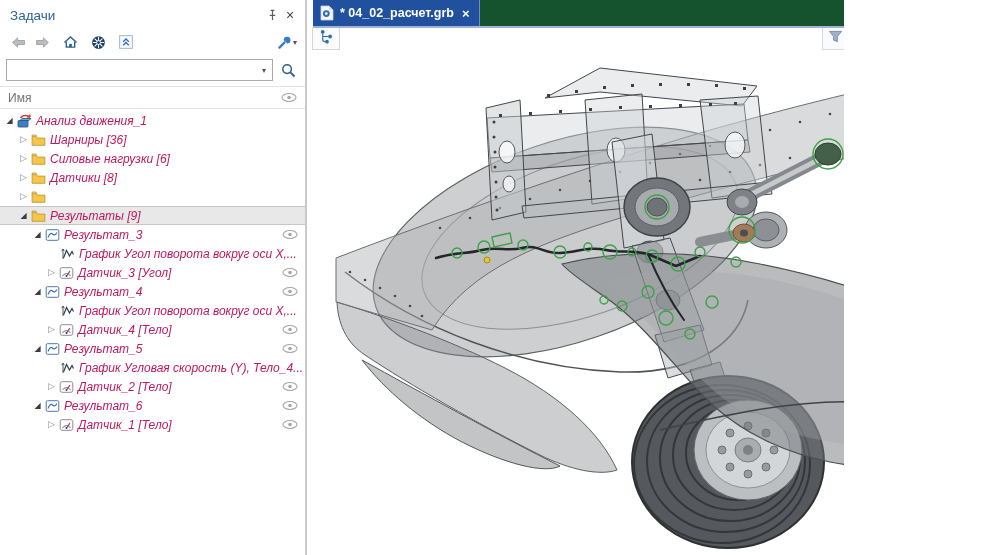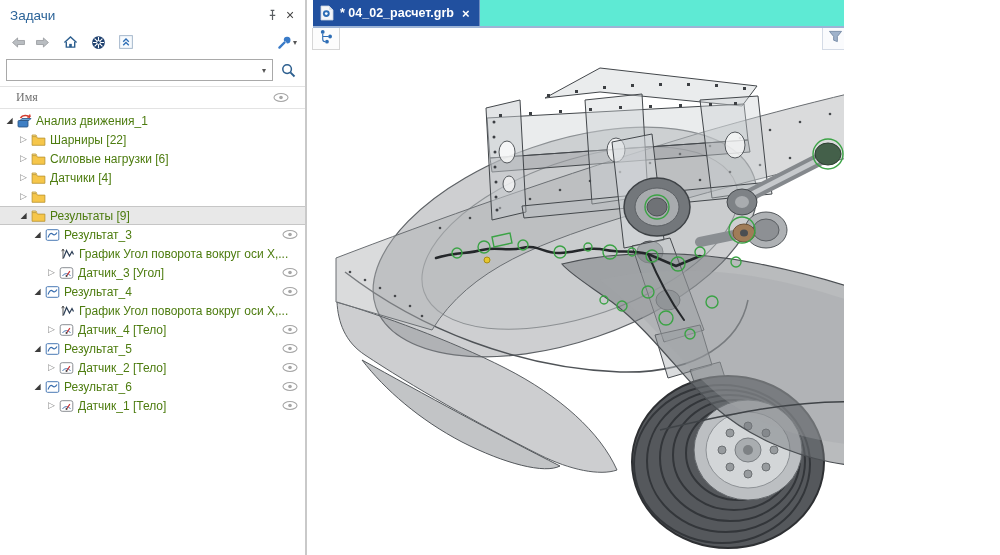--- a/index.html
+++ b/index.html
@@ -14,36 +14,36 @@
   .panel-toolbar{display:flex;align-items:center;height:28px;padding:0 6px 0 6px;}
   .tbtn{width:24px;height:22px;display:flex;align-items:center;justify-content:center;}
   .tbtn.gap{margin-left:4px;}
   .spacer{flex:1;}
   .caret{font-size:8px;color:#555;margin-left:1px;}
   .search-row{display:flex;align-items:center;padding:3px 6px 5px 6px;}
   .combo{flex:1;height:22px;border:1px solid #a9a9a9;background:#fff;display:flex;align-items:center;box-sizing:border-box;}
   .combo input{flex:1;border:none;outline:none;height:18px;font-size:12px;padding:0 4px;font-family:inherit;}
   .combo-caret{width:16px;text-align:center;font-size:8px;color:#555;}
   .mag-btn{width:22px;height:22px;display:flex;align-items:center;justify-content:center;margin-left:4px;}
-  .colhead{display:flex;align-items:center;height:21px;padding:0 16px;border-top:1px solid #e3e3e3;border-bottom:1px solid #e3e3e3;font-family:Liberation Serif, serif;}
+  .colhead{display:flex;align-items:center;height:21px;padding:0 8px;border-top:1px solid #e3e3e3;border-bottom:1px solid #e3e3e3;}
   .colhead-label{font-size:12px;color:#737373;flex:1;}
   
   .tree{padding-top:2px;}
   .trow{display:flex;align-items:center;height:19px;position:relative;padding-right:24px;cursor:default;}
   .trow.sel{background:#e8e8e8;border-top:1px solid #c6c6c6;border-bottom:1px solid #c6c6c6;height:17px;}
   .exp{width:13px;flex:none;text-align:center;font-size:8px;color:#3c3c3c;line-height:1;}
   .exp.closed{color:#8a8a8a;font-size:9px;}
   .ico{width:17px;height:15px;flex:none;margin-right:3px;display:flex;align-items:center;justify-content:center;}
-  .lbl{font-size:12px;color:#4d7c0f;white-space:nowrap;}
+  .lbl{font-size:12px;color:#be185d;white-space:nowrap;font-style:italic;}
   .eye{position:absolute;right:7px;top:4px;width:16px;height:11px;}
   .ind0{padding-left:3px;} .ind1{padding-left:17px;} .ind2{padding-left:31px;}
   .ind3{padding-left:45px;} .ind3g{padding-left:59px;}
   
   .rightpane{position:absolute;left:310px;top:0;width:690px;height:555px;}
-  .tabbar{position:absolute;left:3px;right:0;top:0;height:26px;background:#5eead4;border-bottom:2px solid #9db4d6;display:flex;}
+  .tabbar{position:absolute;left:3px;right:0;top:0;height:26px;background:#14532d;border-bottom:2px solid #9db4d6;display:flex;}
   .tab{display:flex;align-items:center;height:26px;padding:0 9px 0 7px;background:#21509f;border-right:1px solid rgba(255,255,255,0.35);}
   .tab-title{color:#fff;font-size:12.5px;font-weight:bold;margin:0 8px 0 6px;white-space:nowrap;}
   .tab-close{color:#fff;font-size:13px;font-weight:bold;line-height:1;}
   .viewport{position:absolute;left:0;right:0;top:28px;height:527px;background:#fff;overflow:hidden;}
   .structure-btn{position:absolute;left:2px;top:-6px;width:26px;height:26px;background:#fcfcfc;border:1px solid #d6d6d6;display:flex;align-items:center;justify-content:center;z-index:5;}
   .vtoolbar{position:absolute;right:0;top:-6px;height:26px;background:rgba(250,251,253,0.95);border:1px solid #d4dbe6;display:flex;align-items:center;padding:0 2px;z-index:5;}
   .vbtn{height:22px;min-width:22px;display:flex;align-items:center;justify-content:center;padding:0 2px;border-radius:2px;}
   .vbtn.selected{background:#cfe0f5;border:1px solid #9ec1ea;}
   .vsep{width:1px;height:18px;background:#d7dde6;margin:0 3px;}
   .scene{position:absolute;left:0;top:0;width:690px;height:527px;}
@@ -144,21 +144,21 @@
       </div>
 
       <div class="trow ind1">
         <span class="exp closed">▷</span>
         <span class="ico">
           <svg width="15" height="12" viewBox="0 0 14 12">
               <path d="M0.6 2.6 v-1.6 h3.8 l1 1.4" fill="#fbe08e" stroke="#b8922e" stroke-width="0.8"></path>
               <path d="M0.6 2.6 h4.3 l1.1 1.5 h7.4 v7.2 h-12.8 z" fill="#f6c64a" stroke="#b8922e" stroke-width="0.8"></path>
             </svg>
         </span>
-        <span class="lbl">Шарниры [22]</span>
+        <span class="lbl">Шарниры [36]</span>
       </div>
 
       <div class="trow ind1">
         <span class="exp closed">▷</span>
         <span class="ico">
           <svg width="15" height="12" viewBox="0 0 14 12">
               <path d="M0.6 2.6 v-1.6 h3.8 l1 1.4" fill="#fbe08e" stroke="#b8922e" stroke-width="0.8"></path>
               <path d="M0.6 2.6 h4.3 l1.1 1.5 h7.4 v7.2 h-12.8 z" fill="#f6c64a" stroke="#b8922e" stroke-width="0.8"></path>
             </svg>
         </span>
@@ -166,21 +166,21 @@
       </div>
 
       <div class="trow ind1">
         <span class="exp closed">▷</span>
         <span class="ico">
           <svg width="15" height="12" viewBox="0 0 14 12">
               <path d="M0.6 2.6 v-1.6 h3.8 l1 1.4" fill="#fbe08e" stroke="#b8922e" stroke-width="0.8"></path>
               <path d="M0.6 2.6 h4.3 l1.1 1.5 h7.4 v7.2 h-12.8 z" fill="#f6c64a" stroke="#b8922e" stroke-width="0.8"></path>
             </svg>
         </span>
-        <span class="lbl">Датчики [4]</span>
+        <span class="lbl">Датчики [8]</span>
       </div>
 
       <div class="trow ind1">
         <span class="exp closed">▷</span>
         <span class="ico">
           <svg width="15" height="12" viewBox="0 0 14 12">
               <path d="M0.6 2.6 v-1.6 h3.8 l1 1.4" fill="#fbe08e" stroke="#b8922e" stroke-width="0.8"></path>
               <path d="M0.6 2.6 h4.3 l1.1 1.5 h7.4 v7.2 h-12.8 z" fill="#f6c64a" stroke="#b8922e" stroke-width="0.8"></path>
             </svg>
         </span>
@@ -289,20 +289,29 @@
               <path d="M2.5 8.5 C4 4.5 5.5 3.5 7 5 C8.5 6.5 10 6 11.5 3.5" fill="none" stroke="#3a6eae" stroke-width="1.1"></path>
             </svg>
         </span>
         <span class="lbl">Результат_5</span>
         <svg class="eye" viewBox="0 0 16 10">
             <ellipse cx="8" cy="5" rx="7" ry="4" fill="none" stroke="#a6a6a6" stroke-width="1.1"></ellipse>
             <circle cx="8" cy="5" r="1.8" fill="#a6a6a6"></circle>
           </svg>
       </div>
 
+      <div class="trow ind3g">
+        <span class="ico">
+          <svg width="14" height="13" viewBox="0 0 14 13">
+              <path d="M2 12 V2 M2 2 l-1.3 2.2 M2 2 l1.3 2.2" stroke="#555" stroke-width="1" fill="none"></path>
+              <path d="M2.5 11 L5.5 3.5 L8.5 9 L11 4.5 L12.5 7.5" stroke="#2c3e55" stroke-width="1.2" fill="none"></path>
+            </svg>
+        </span>
+        <span class="lbl">График Угловая скорость (Y), Тело_4...</span>
+      </div>
 
       <div class="trow ind3">
         <span class="exp closed">▷</span>
         <span class="ico">
           <svg width="15" height="12" viewBox="0 0 14 12">
               <rect x="0.7" y="0.7" width="12.6" height="10.6" rx="2" fill="#fff" stroke="#8a8e93"></rect>
               <path d="M3 9 A4.5 4.5 0 0 1 11 9" fill="none" stroke="#4a7ab5" stroke-width="1"></path>
               <path d="M7 9 L10.4 4.2" stroke="#cc3333" stroke-width="1.2"></path>
               <circle cx="7" cy="9" r="1" fill="#444"></circle>
             </svg>

